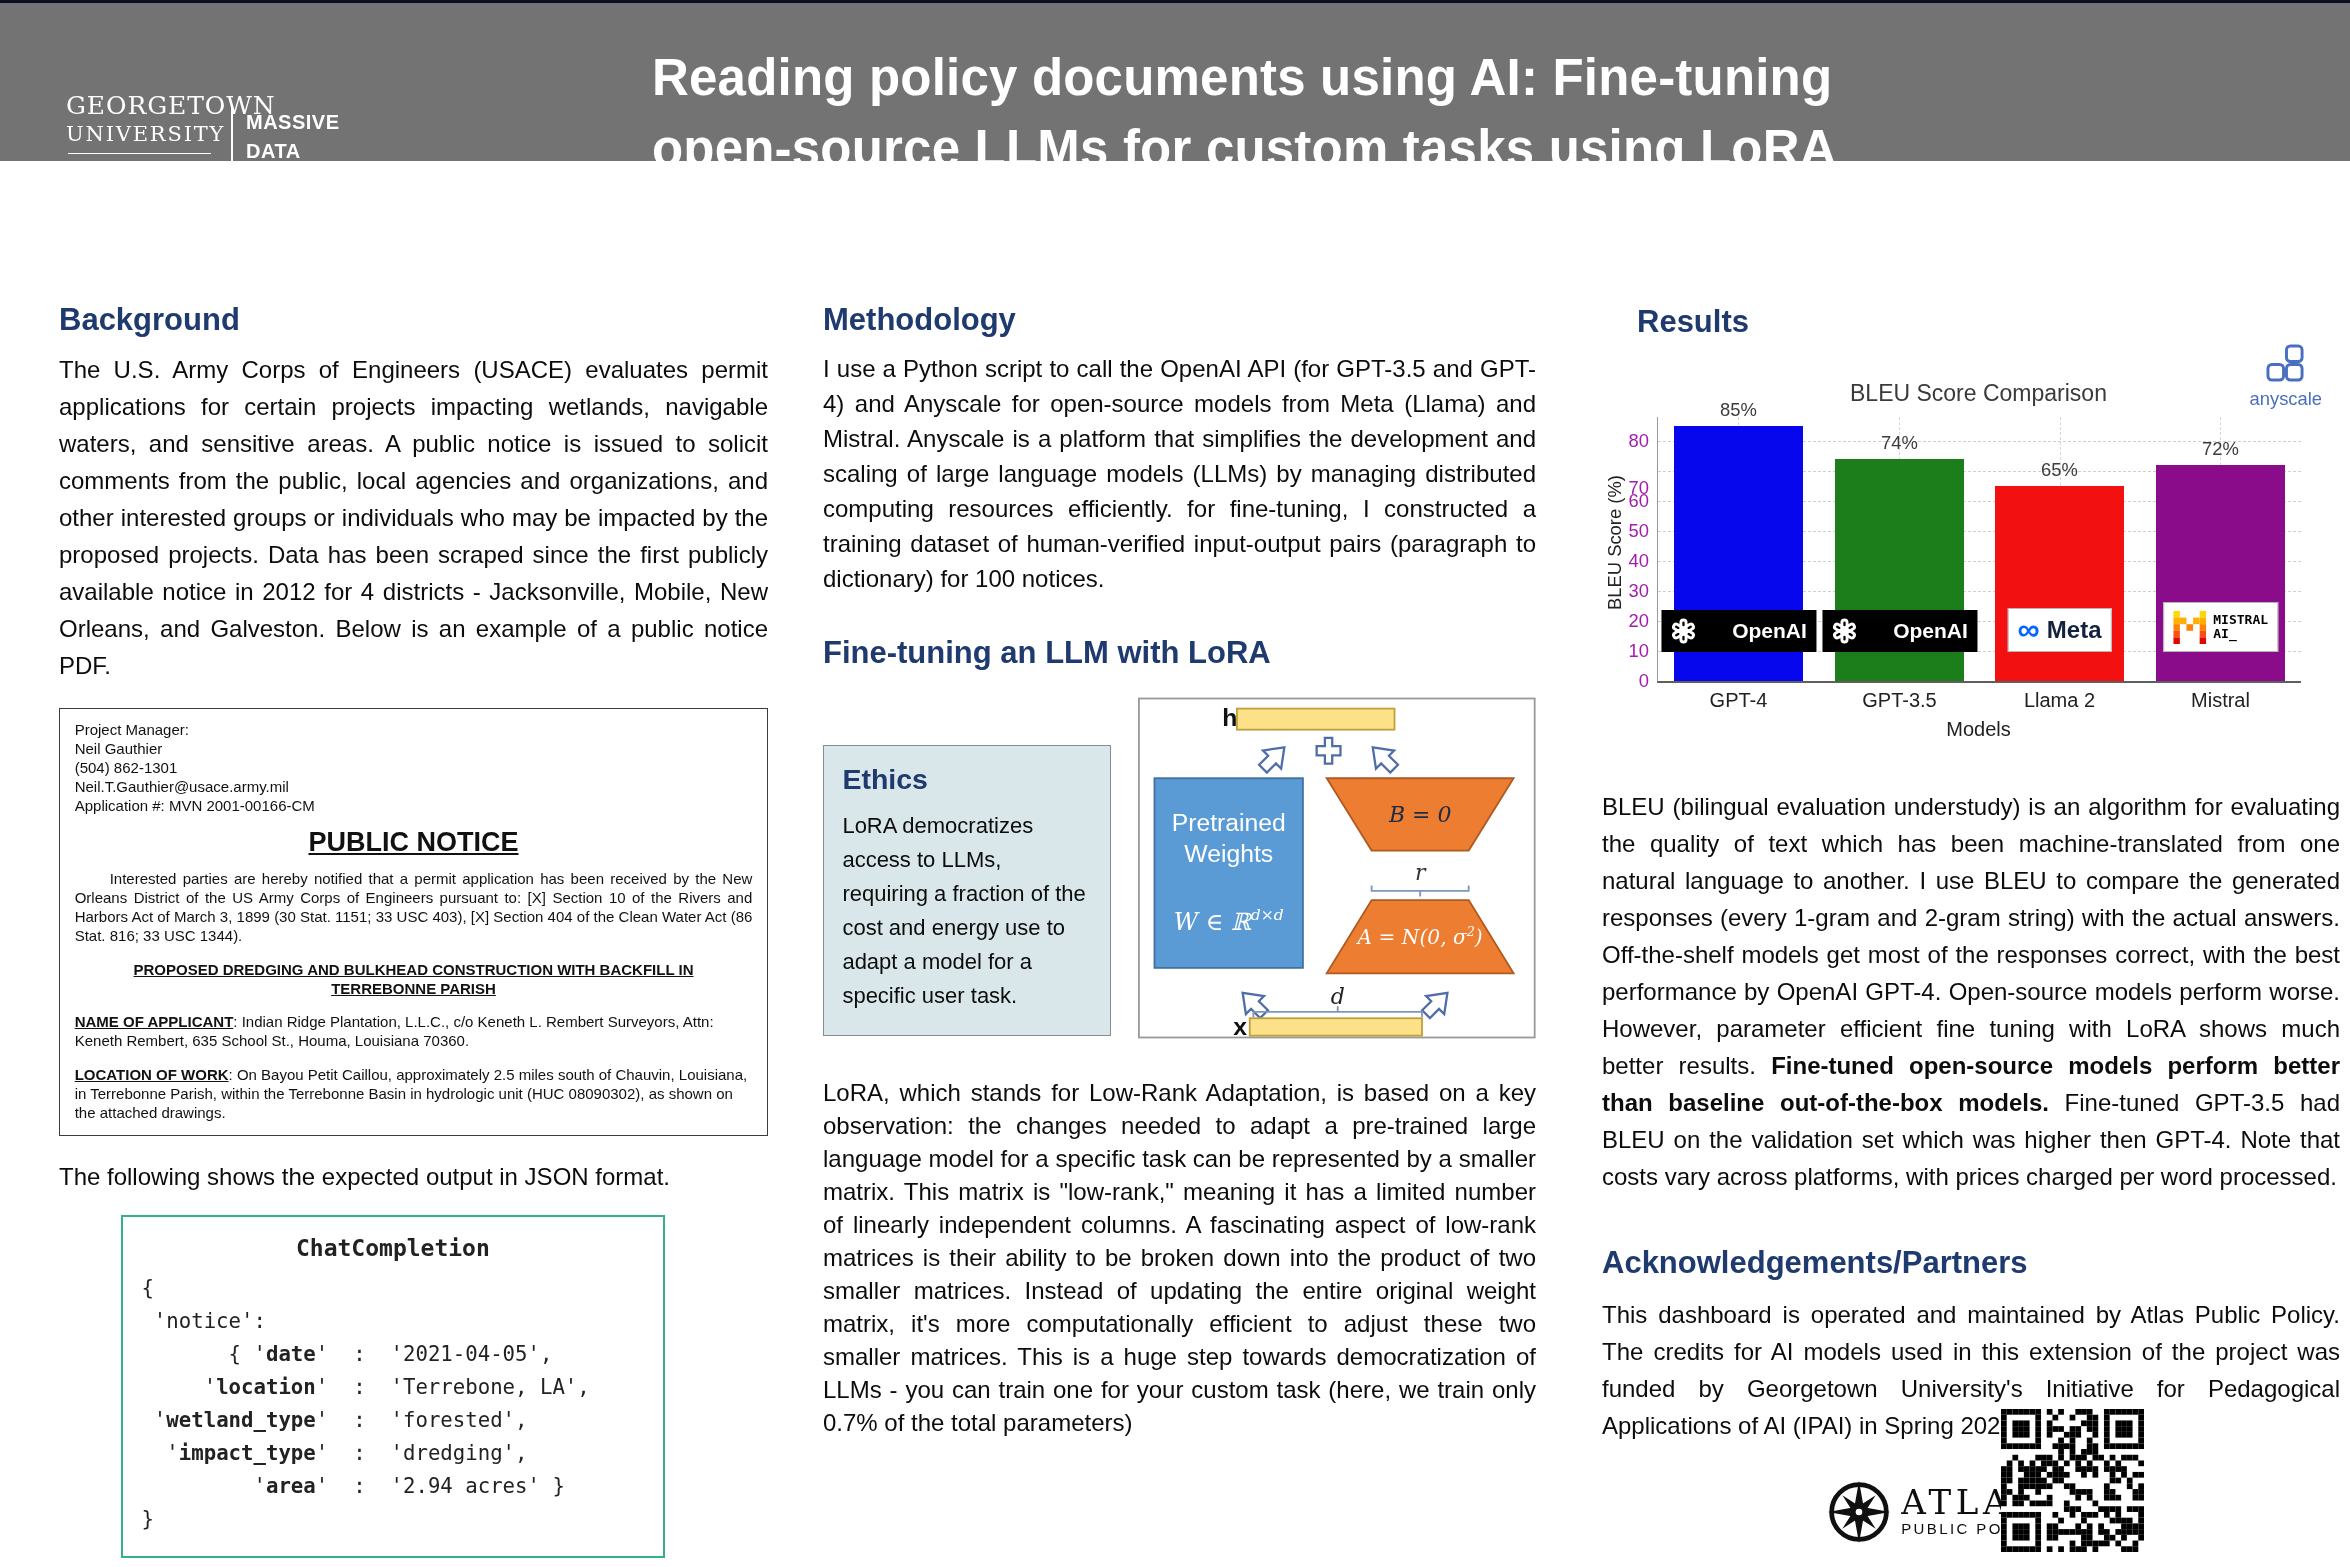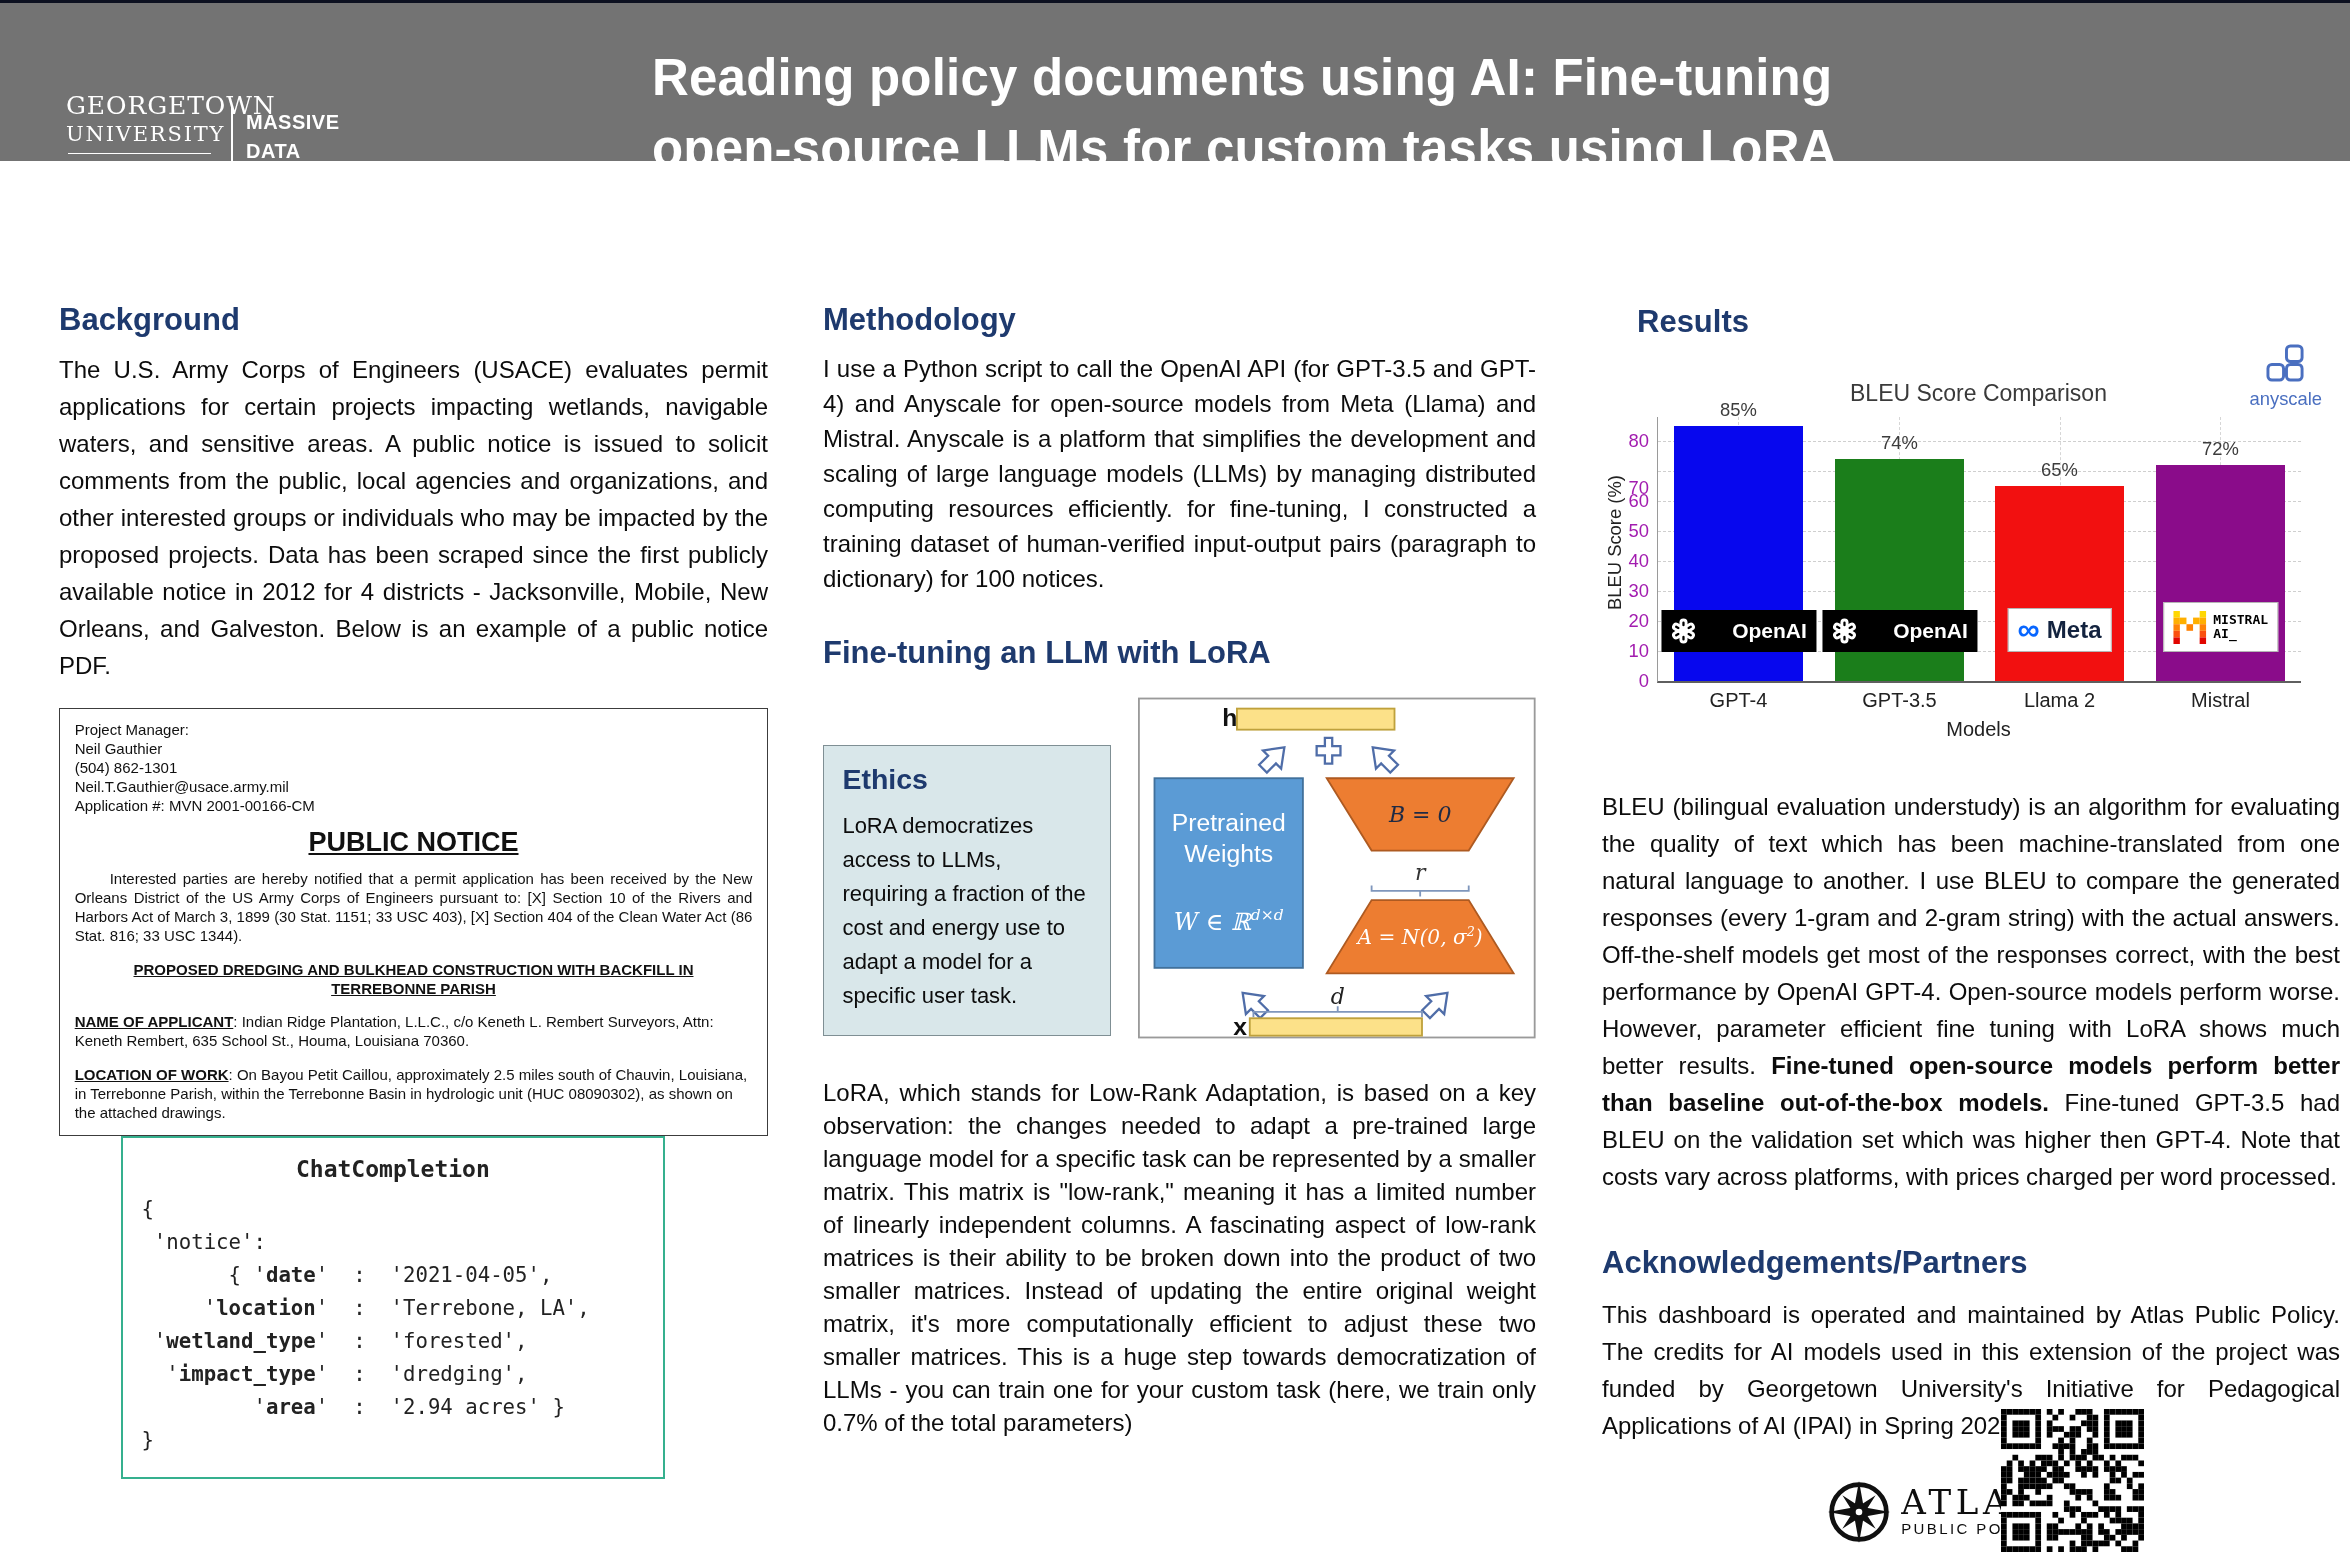--- a/index.html
+++ b/index.html
@@ -119,20 +119,21 @@
           <div>Neil.T.Gauthier@usace.army.mil</div>
           <div>Application #:  MVN 2001-00166-CM</div>
         </div>
       <div class="notice-title">PUBLIC NOTICE</div>
       <div class="notice-intro">Interested parties are hereby notified that a permit application has been received by the New Orleans District of the US Army Corps of Engineers pursuant to: [X] Section 10 of the Rivers and Harbors Act of March 3, 1899 (30 Stat. 1151; 33 USC 403), [X] Section 404 of the Clean Water Act (86 Stat. 816; 33 USC 1344).</div>
       <div class="notice-subject">PROPOSED DREDGING AND BULKHEAD CONSTRUCTION WITH BACKFILL IN TERREBONNE PARISH</div>
       <div class="notice-para"><span class="u">NAME OF APPLICANT</span><span>:  Indian Ridge Plantation, L.L.C., c/o Keneth L. Rembert Surveyors, Attn: Keneth Rembert, 635 School St., Houma, Louisiana 70360.</span></div>
       <div class="notice-para"><span class="u">LOCATION OF WORK</span><span>:  On Bayou Petit Caillou, approximately 2.5 miles south of Chauvin, Louisiana, in Terrebonne Parish, within the Terrebonne Basin in hydrologic unit (HUC 08090302), as shown on the attached drawings.</span></div>
     </div>
 
+    <p class="json-intro">The following shows the expected output in JSON format.</p>
 
     <div class="codebox">
       <div class="code-title">ChatCompletion</div>
       <div>
           <div class="code-line"><span>{</span></div>
           <div class="code-line"><span> 'notice':</span></div>
           <div class="code-line"><span>       { '</span><b>date</b><span>'  :  '2021-04-05',</span></div>
           <div class="code-line"><span>     '</span><b>location</b><span>'  :  'Terrebone, LA',</span></div>
           <div class="code-line"><span> '</span><b>wetland_type</b><span>'  :  'forested',</span></div>
           <div class="code-line"><span>  '</span><b>impact_type</b><span>'  :  'dredging',</span></div>

